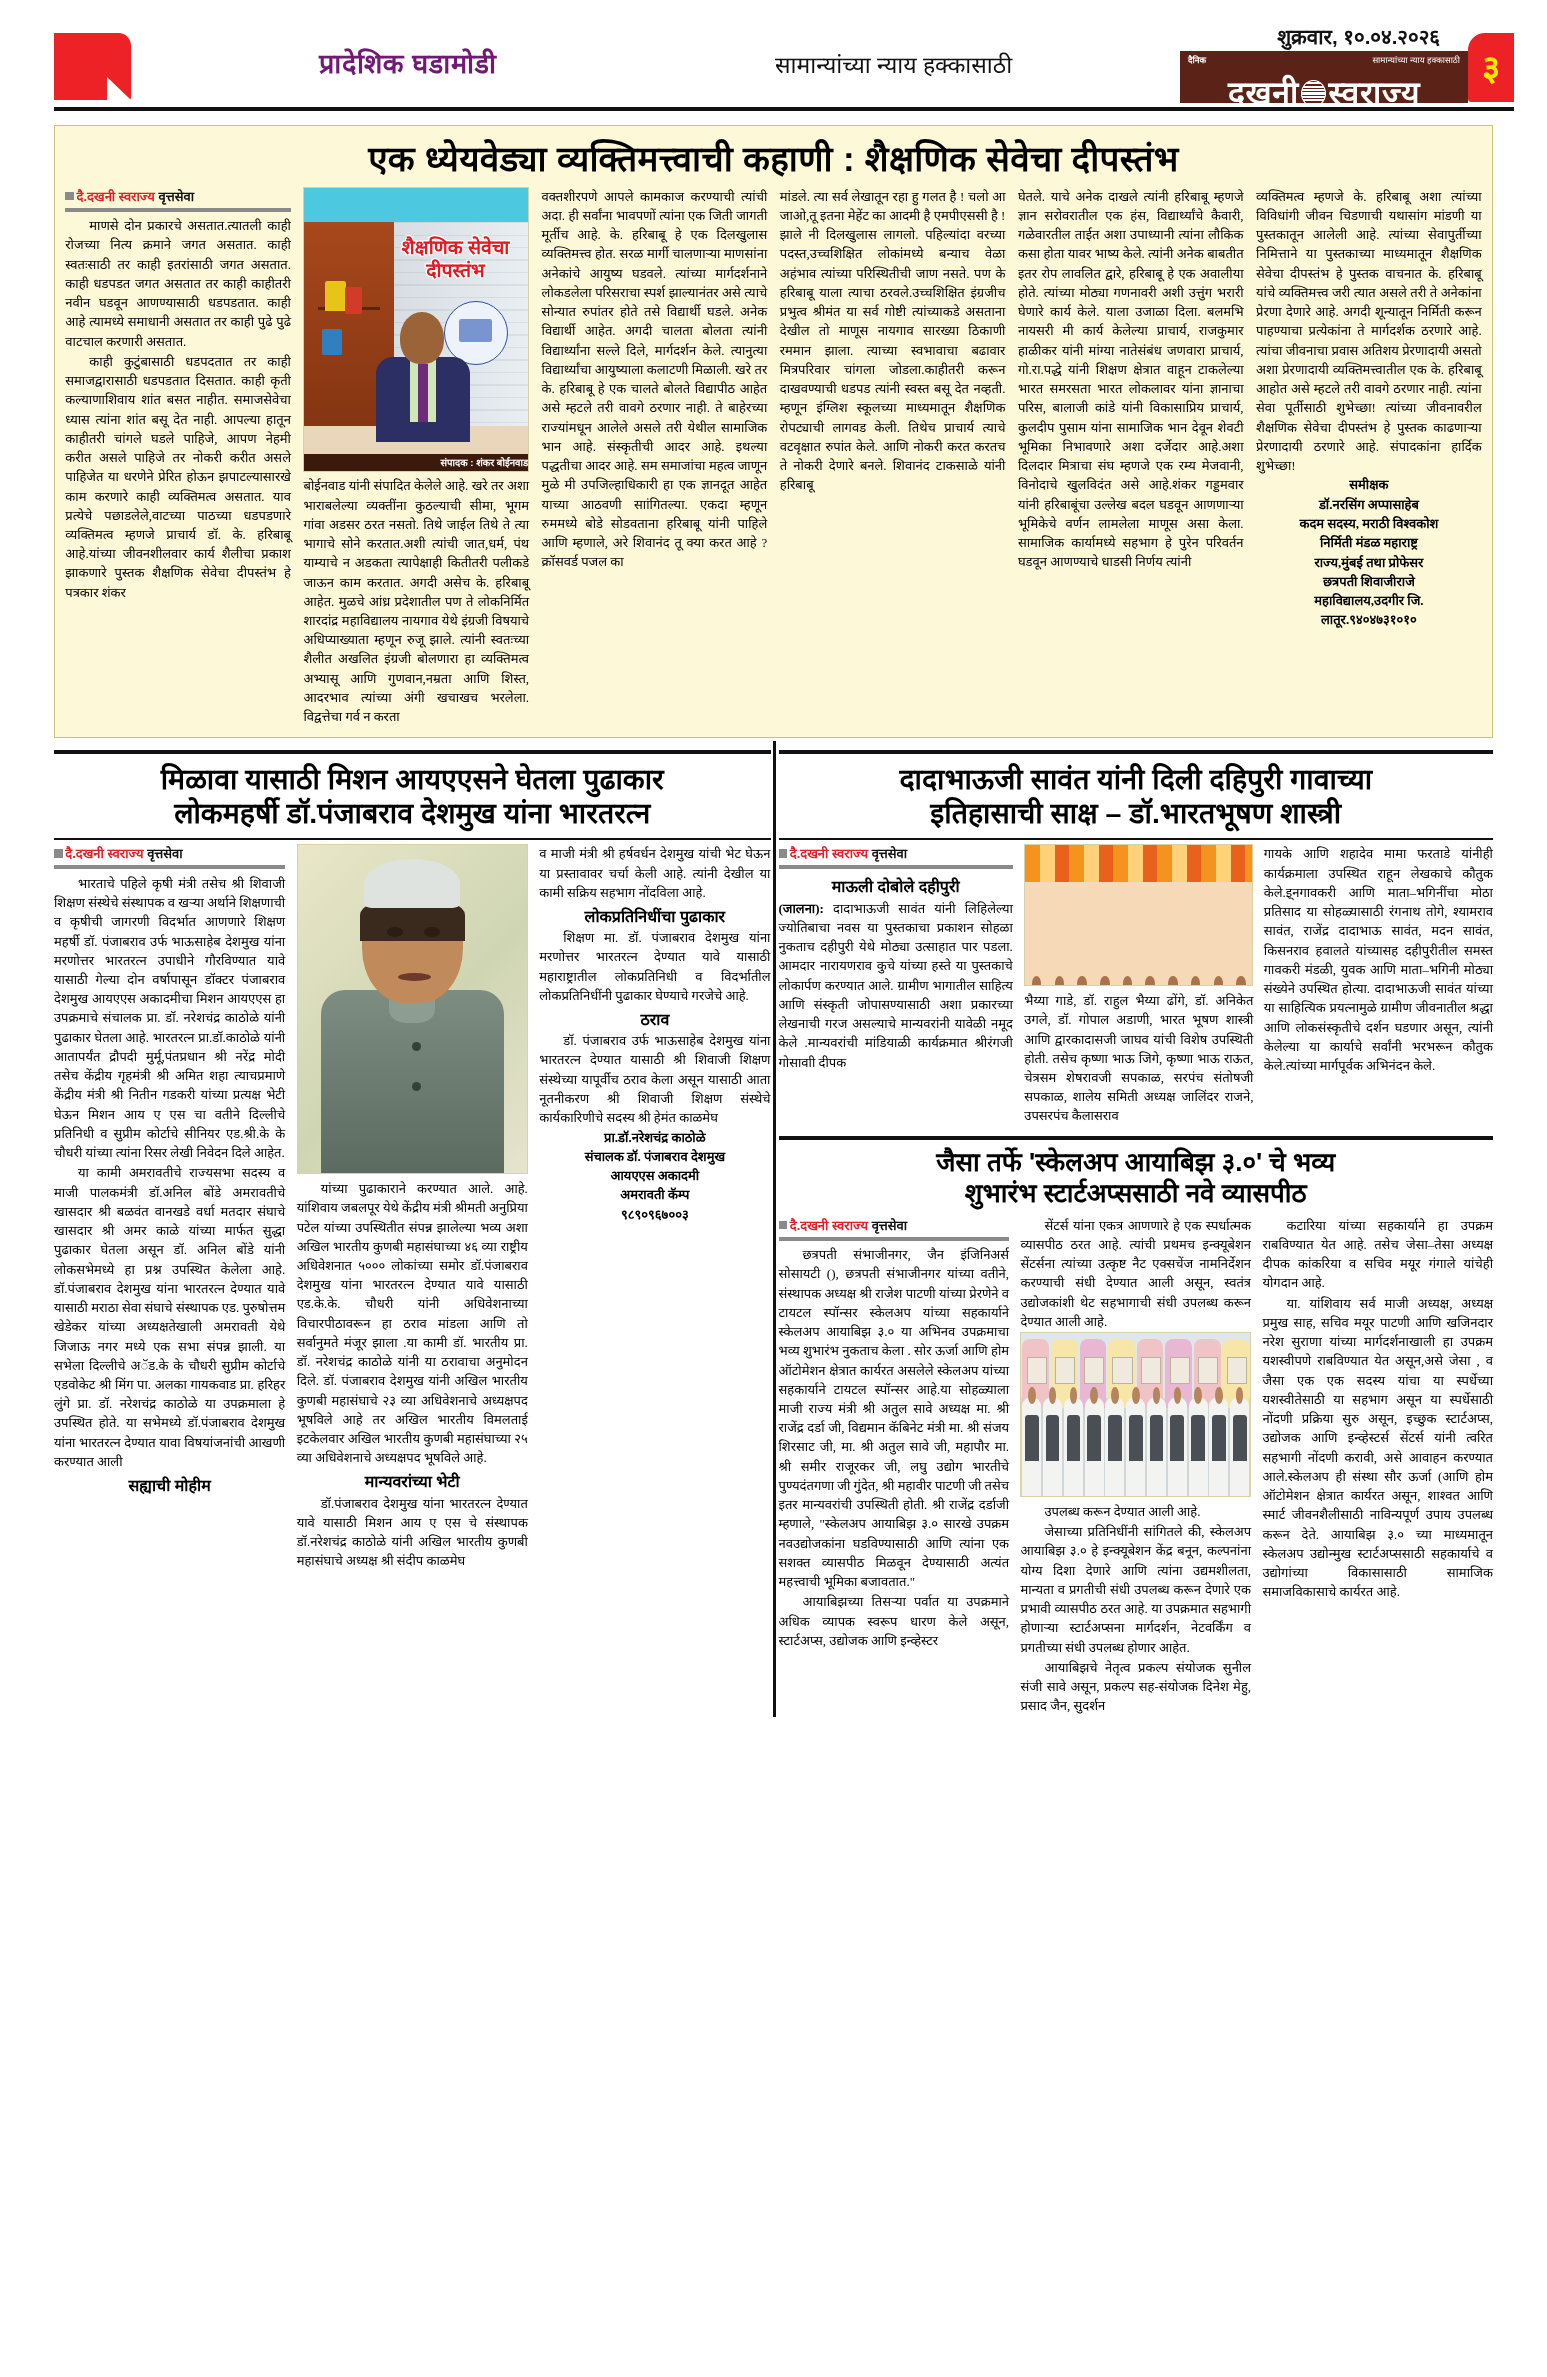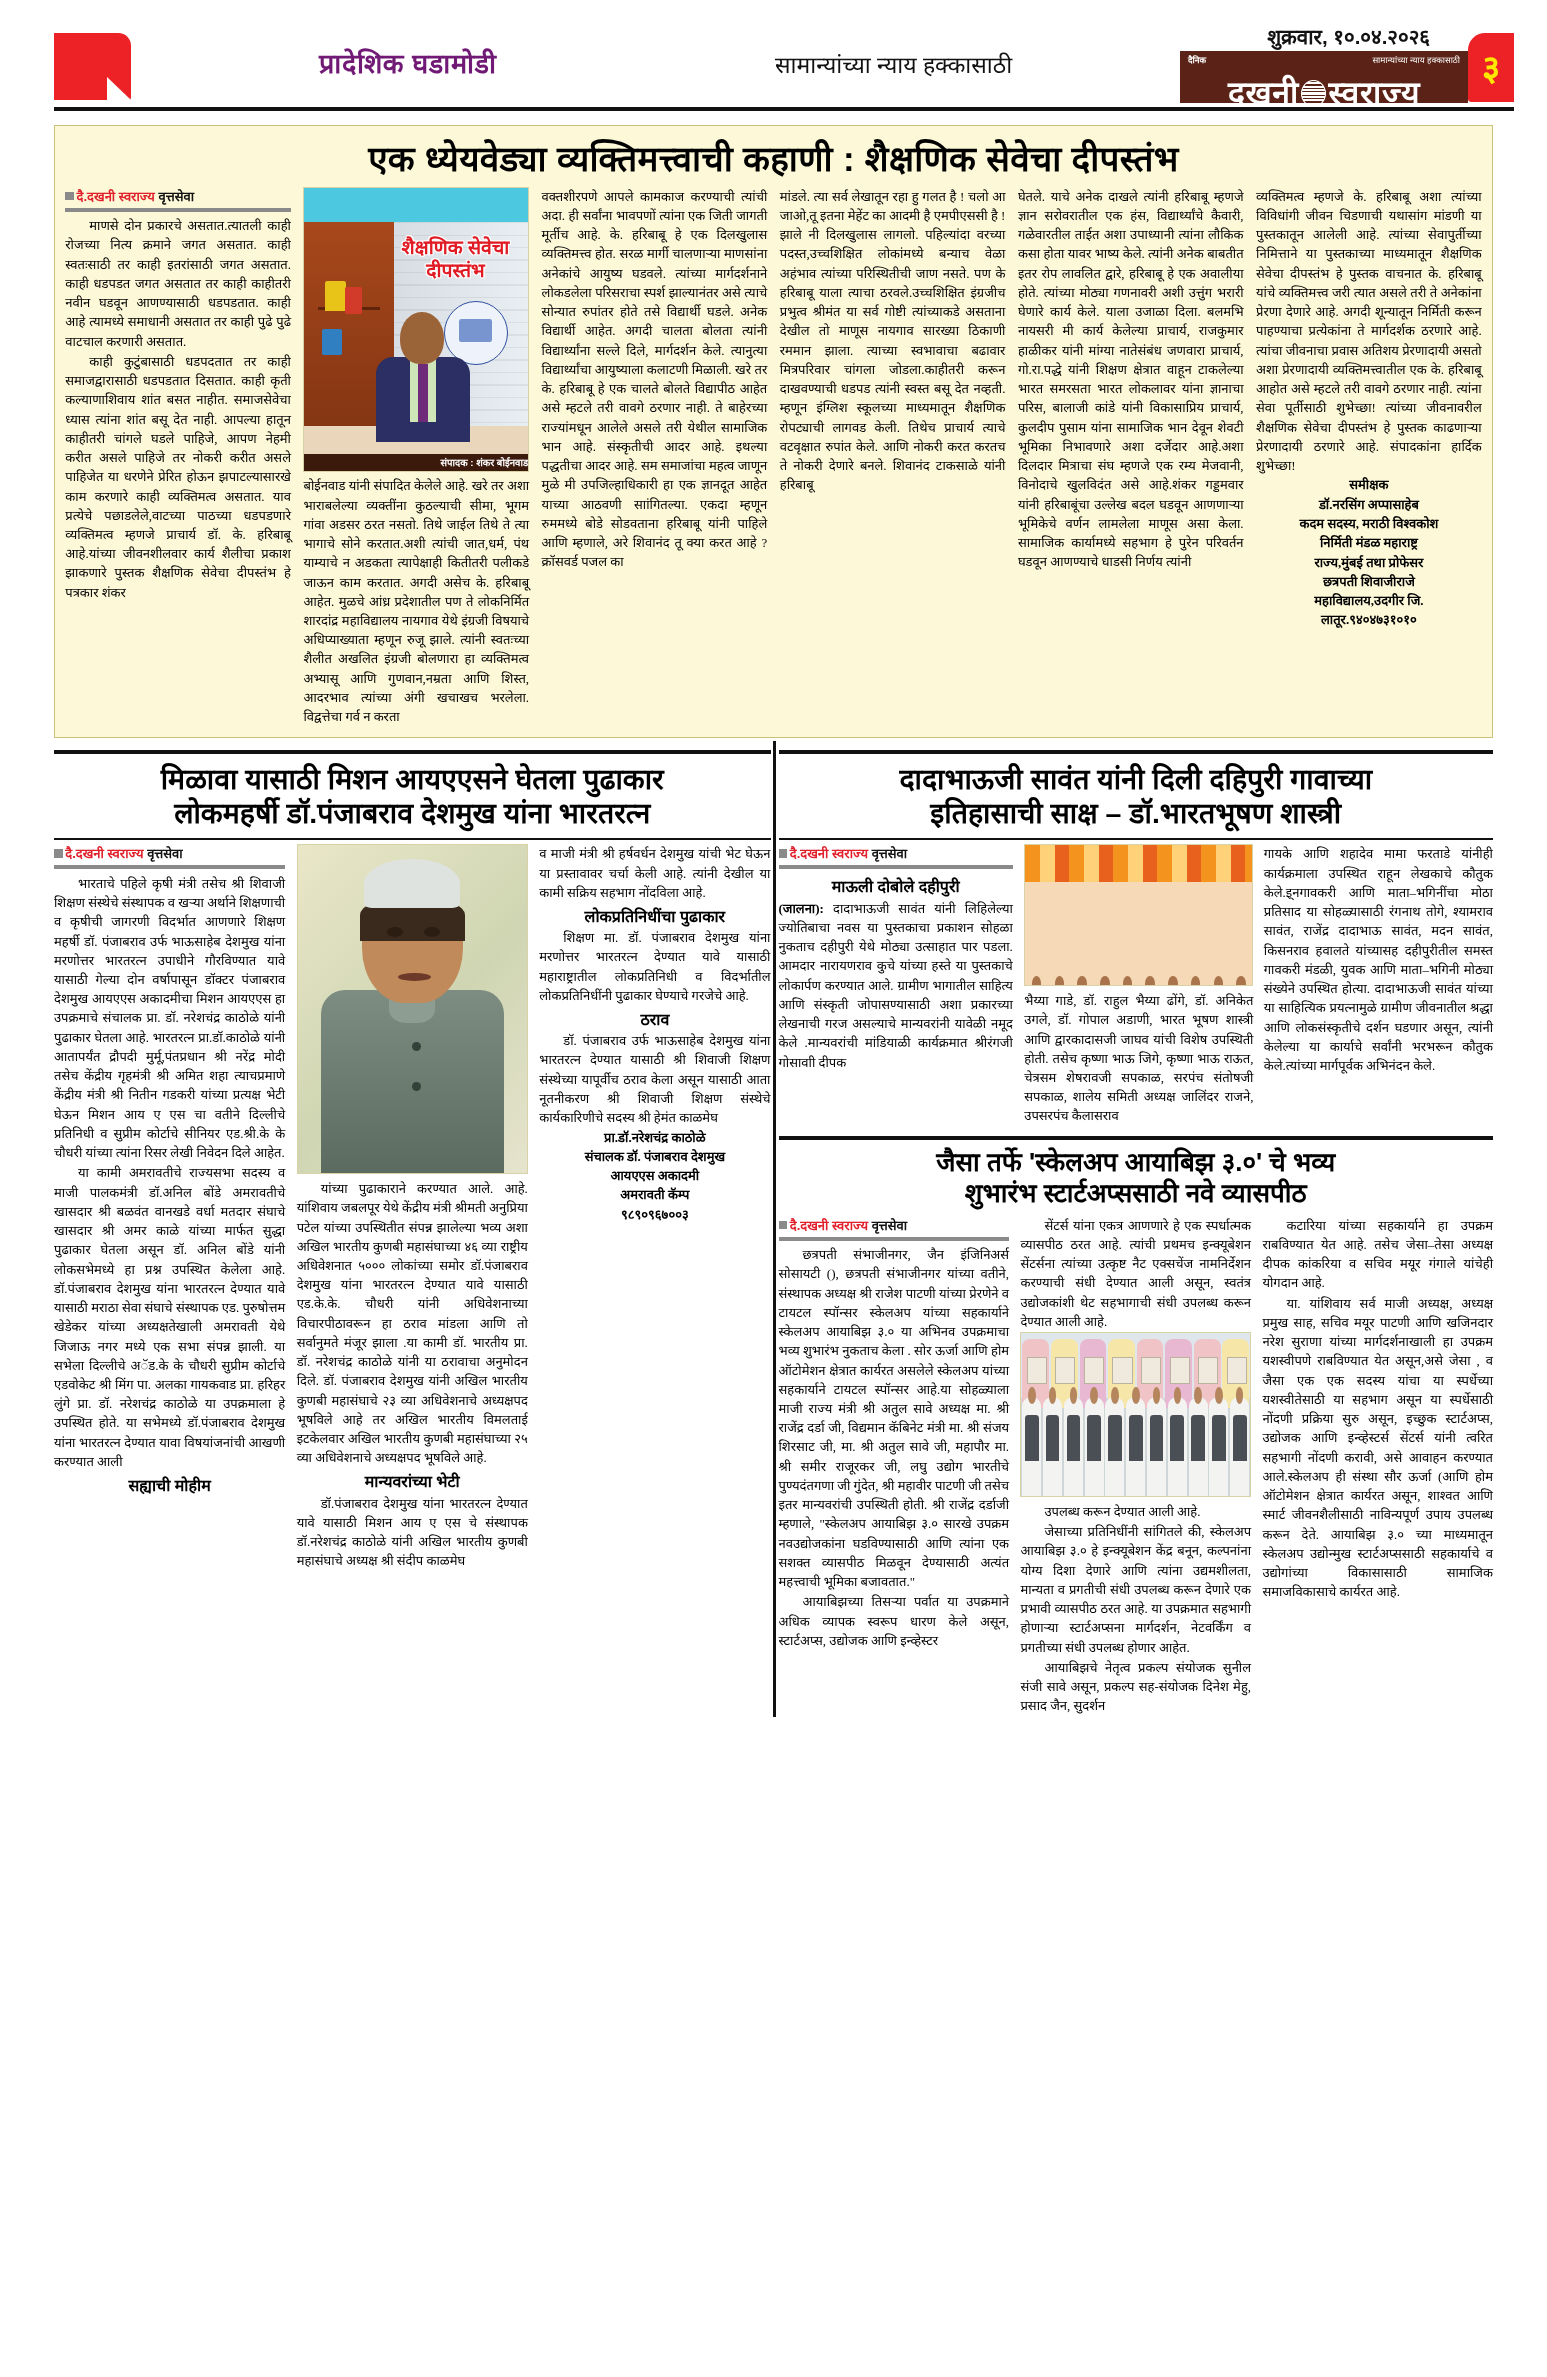--- a/index.html
+++ b/index.html
@@ -26,21 +26,21 @@
     position:absolute;left:319px;top:44px;
     font-family:"Liberation Sans","DejaVu Sans",sans-serif;
     font-weight:bold;font-size:27px;letter-spacing:0.6px;color:#701a75;
   }
   .mh-tagline{
     position:absolute;left:775px;top:48px;
     font-family:"Liberation Sans","DejaVu Sans",sans-serif;
     font-size:23px;color:#111;
   }
   .mh-date{
-    position:absolute;right:118px;top:21.6px;
+    position:absolute;right:108px;top:21.6px;
     font-family:"Liberation Sans","DejaVu Sans",sans-serif;
     font-weight:bold;font-size:20.5px;color:#111;white-space:nowrap;
   }
   .mh-logo{
     position:absolute;right:80px;top:51px;width:288px;height:52px;
     background:#5b2317;overflow:hidden;
   }
   .mh-logo-small{
     position:absolute;left:8px;top:3.4px;color:#fff;font-size:8.5px;
     font-family:"Liberation Sans","DejaVu Sans",sans-serif;font-weight:bold;

